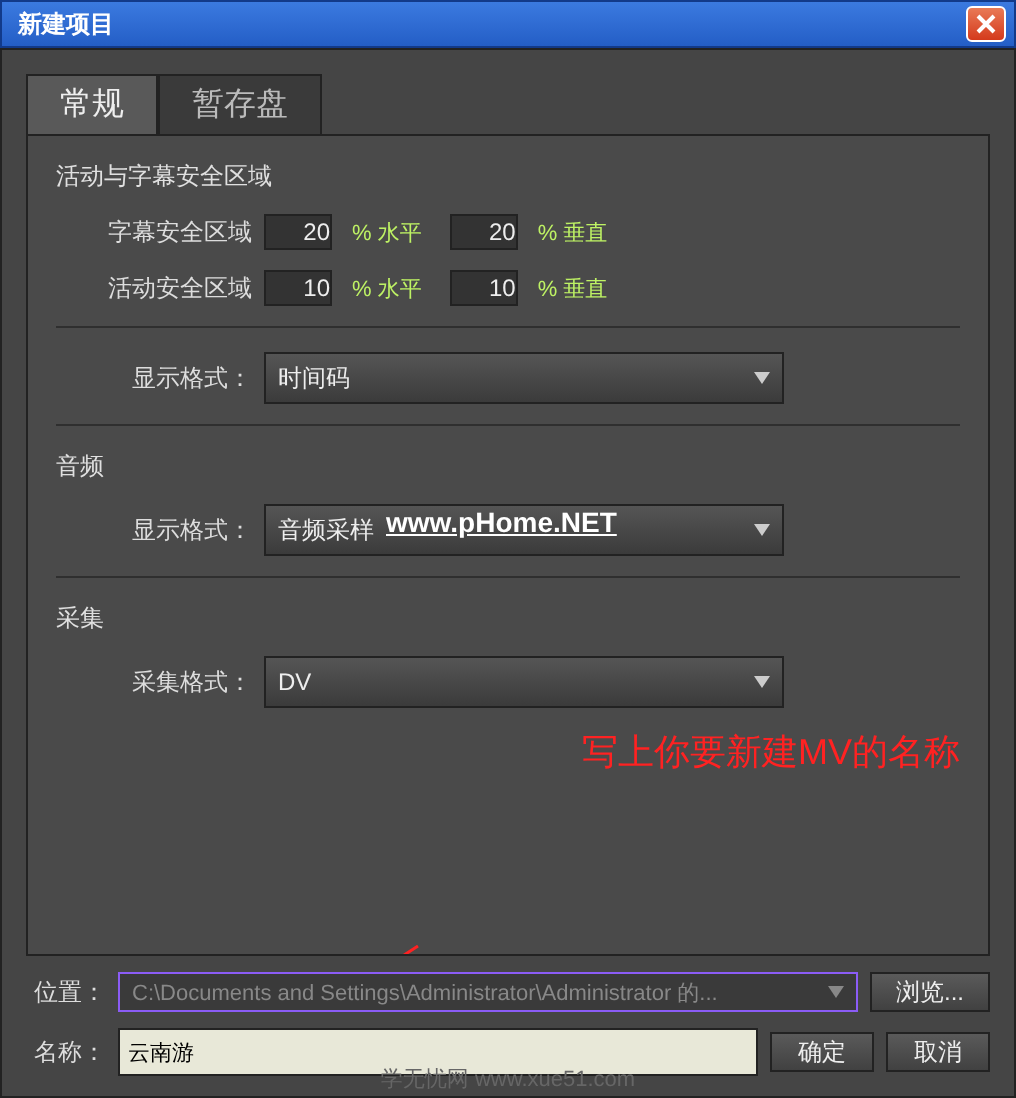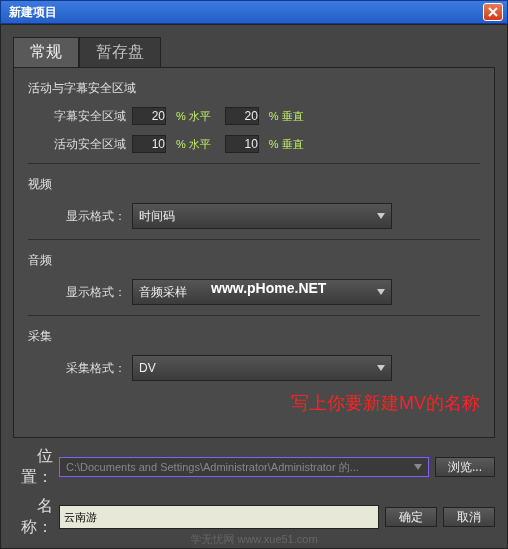--- a/index.html
+++ b/index.html
@@ -19,21 +19,21 @@
   .num-input { width: 34px; height: 18px; background: #333; color: #eee; border: 1px solid #222; text-align: right; font-size: 12px; }
   .unit { color: #bef264; font-size: 11px; margin-left: 4px; margin-right: 8px; }
   hr.sep { border: none; border-top: 1px solid #2f2f2f; margin: 8px 0 12px 0; }
   .select { background: linear-gradient(#555,#3b3b3b); border: 1px solid #222; height: 20px; display: flex; align-items: center; padding: 12px 6px; color: #eee; font-size: 12px; cursor: pointer; width: 260px; }
   .select .arrow { margin-left: auto; }
   .arrow svg { width: 8px; height: 6px; display: block; }
   .watermark { position: absolute; color: #fff; font-size: 14px; font-weight: bold; pointer-events: none; }
   .annotation { color: #ff2222; font-size: 18px; font-weight: normal; text-align: right; }
   .footer { padding-top: 8px; display: flex; flex-direction: column; gap: 8px; }
   .footer-row { display: flex; align-items: center; gap: 6px; }
-  .footer-label { width: 40px; text-align: right; color: #ddd; font-size: 16px; }
+  .footer-label { width: 40px; text-align: right; color: #ddd; font-size: 12px; }
   .path-select { flex: 1; background: #3a3a3a; border: 1px solid #8b5cf6; height: 20px; display: flex; align-items: center; padding: 0 6px; color: #888; font-size: 11px; cursor: pointer; }
   .btn { background: linear-gradient(#5a5a5a,#414141); border: 1px solid #222; color: #eee; height: 20px; padding: 0 12px; font-size: 12px; cursor: pointer; min-width: 52px; }
   .name-input { flex: 1; background: #e8e8d8; border: 1px solid #222; height: 20px; color: #000; padding: 11px 4px; font-size: 11px; }
   .arrow-line { position: absolute; pointer-events: none; }
   .bottom-caption { position: absolute; bottom: 2px; left: 0; right: 0; text-align: center; color: #666; font-size: 11px; }
 </style>
 </head>
 <body>
 
 <div class="titlebar">
@@ -62,21 +62,20 @@
     <div class="row">
       <div class="label">活动安全区域</div>
       <input class="num-input" value="10" style="">
       <span class="unit">% 水平</span>
       <input class="num-input" value="10" style="">
       <span class="unit">% 垂直</span>
     </div>
 
     <hr class="sep">
 
-    <div class="group-title">视频</div>
     <div class="row">
       <div class="label">显示格式：</div>
       <div class="select">
         <span>时间码</span>
         <span class="arrow">
             <svg viewBox="0 0 8 6">
               <path d="M0 0 L8 0 L4 6 Z" fill="#ccc"></path>
             </svg>
           </span>
       </div>
@@ -88,21 +87,21 @@
     <div class="row" style="position:relative;">
       <div class="label">显示格式：</div>
       <div class="select">
         <span>音频采样</span>
         <span class="arrow">
             <svg viewBox="0 0 8 6">
               <path d="M0 0 L8 0 L4 6 Z" fill="#ccc"></path>
             </svg>
           </span>
       </div>
-      <span class="watermark" style="left:183px;top:1px;">www.pHome.NET</span>
+      <span class="watermark" style="left:165px;top:1px;text-decoration:underline;">www.pHome.NET</span>
     </div>
 
     <hr class="sep">
 
     <div class="group-title">采集</div>
     <div class="row">
       <div class="label">采集格式：</div>
       <div class="select">
         <span>DV</span>
         <span class="arrow">

